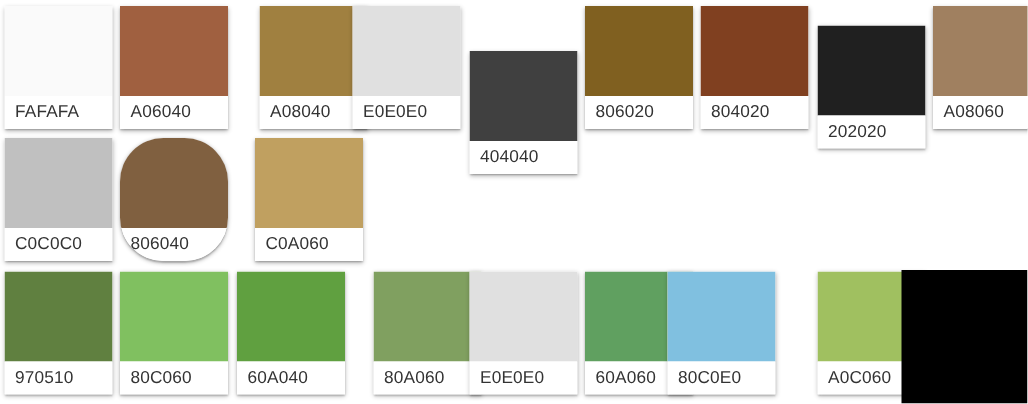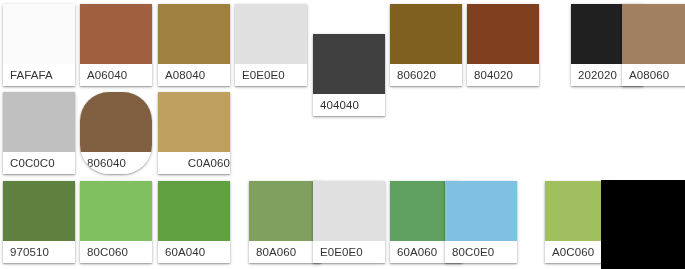--- a/index.html
+++ b/index.html
@@ -71,59 +71,59 @@
 
   <div class="swatch-row" id="swatch-row-1">
       <div class="swatch-card" style="left: 3px;">
         <div class="swatch-color" title="FAFAFA" style="background: rgb(250, 250, 250);"></div>
         <div class="swatch-label">FAFAFA</div>
       </div>
       <div class="swatch-card" style="left: 80px;">
         <div class="swatch-color" title="A06040" style="background: rgb(160, 96, 64);"></div>
         <div class="swatch-label">A06040</div>
       </div>
-      <div class="swatch-card" style="left: 158px;">
+      <div class="swatch-card" style="left: 173px;">
         <div class="swatch-color" title="A08040" style="background: rgb(160, 128, 64);"></div>
         <div class="swatch-label">A08040</div>
       </div>
       <div class="swatch-card" style="left: 235px;">
         <div class="swatch-color" title="E0E0E0" style="background: rgb(224, 224, 224);"></div>
         <div class="swatch-label">E0E0E0</div>
       </div>
       <div class="swatch-card" style="left: 313px; margin-top: 30px;">
         <div class="swatch-color" title="404040" style="background: rgb(64, 64, 64);"></div>
         <div class="swatch-label">404040</div>
       </div>
       <div class="swatch-card" style="left: 390px;">
         <div class="swatch-color" title="806020" style="background: rgb(128, 96, 32);"></div>
         <div class="swatch-label">806020</div>
       </div>
       <div class="swatch-card" style="left: 467px;">
         <div class="swatch-color" title="804020" style="background: rgb(128, 64, 32);"></div>
         <div class="swatch-label">804020</div>
       </div>
-      <div class="swatch-card" style="left: 571px;">
+      <div class="swatch-card" style="left: 545px; margin-top: 13px;">
         <div class="swatch-color" title="202020" style="background: rgb(32, 32, 32);"></div>
         <div class="swatch-label">202020</div>
       </div>
       <div class="swatch-card" style="left: 622px;">
         <div class="swatch-color" title="A08060" style="background: rgb(160, 128, 96);"></div>
         <div class="swatch-label">A08060</div>
       </div>
     </div>
   <div class="swatch-row" id="swatch-row-2">
       <div class="swatch-card" style="left: 3px;">
         <div class="swatch-color" title="C0C0C0" style="background: rgb(192, 192, 192);"></div>
         <div class="swatch-label">C0C0C0</div>
       </div>
       <div class="swatch-card" style="left: 80px; border-radius: 29px;">
         <div class="swatch-color" title="806040" style="background: rgb(128, 96, 64);"></div>
         <div class="swatch-label">806040</div>
       </div>
-      <div class="swatch-card" style="left: 158px; text-align: right;">
+      <div class="swatch-card" style="left: 170px;">
         <div class="swatch-color" title="C0A060" style="background: rgb(192, 160, 96);"></div>
         <div class="swatch-label">C0A060</div>
       </div>
     </div>
   <div class="swatch-row" id="swatch-row-3">
       <div class="swatch-card" style="left: 3px;">
         <div class="swatch-color" title="608040" style="background: rgb(96, 128, 64);"></div>
         <div class="swatch-label">970510</div>
       </div>
       <div class="swatch-card" style="left: 80px;">

